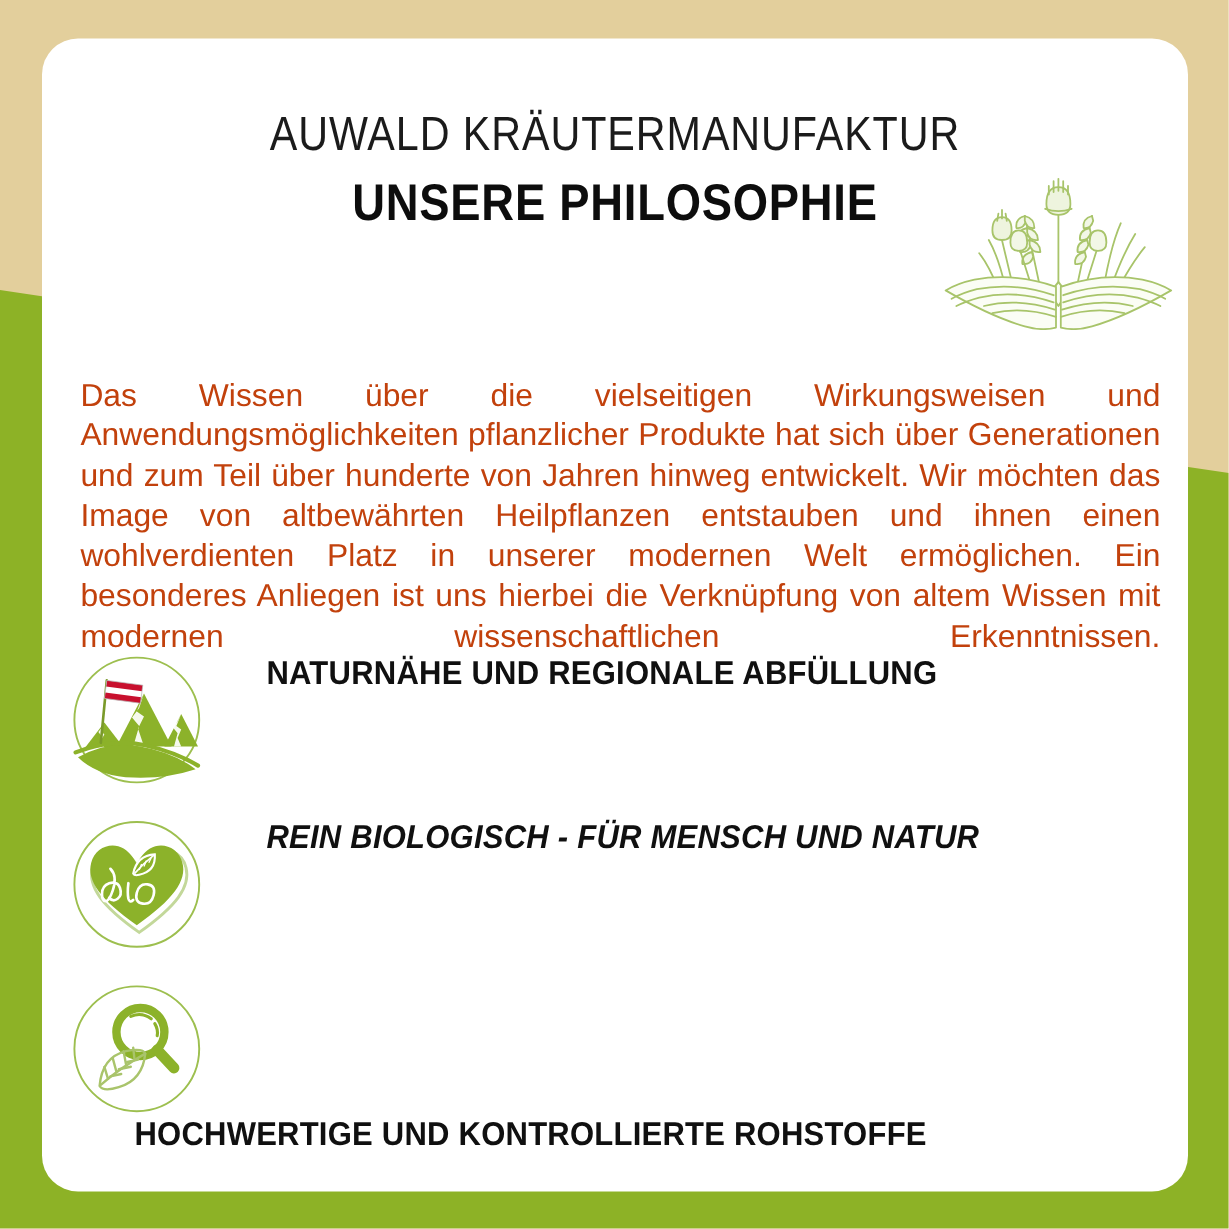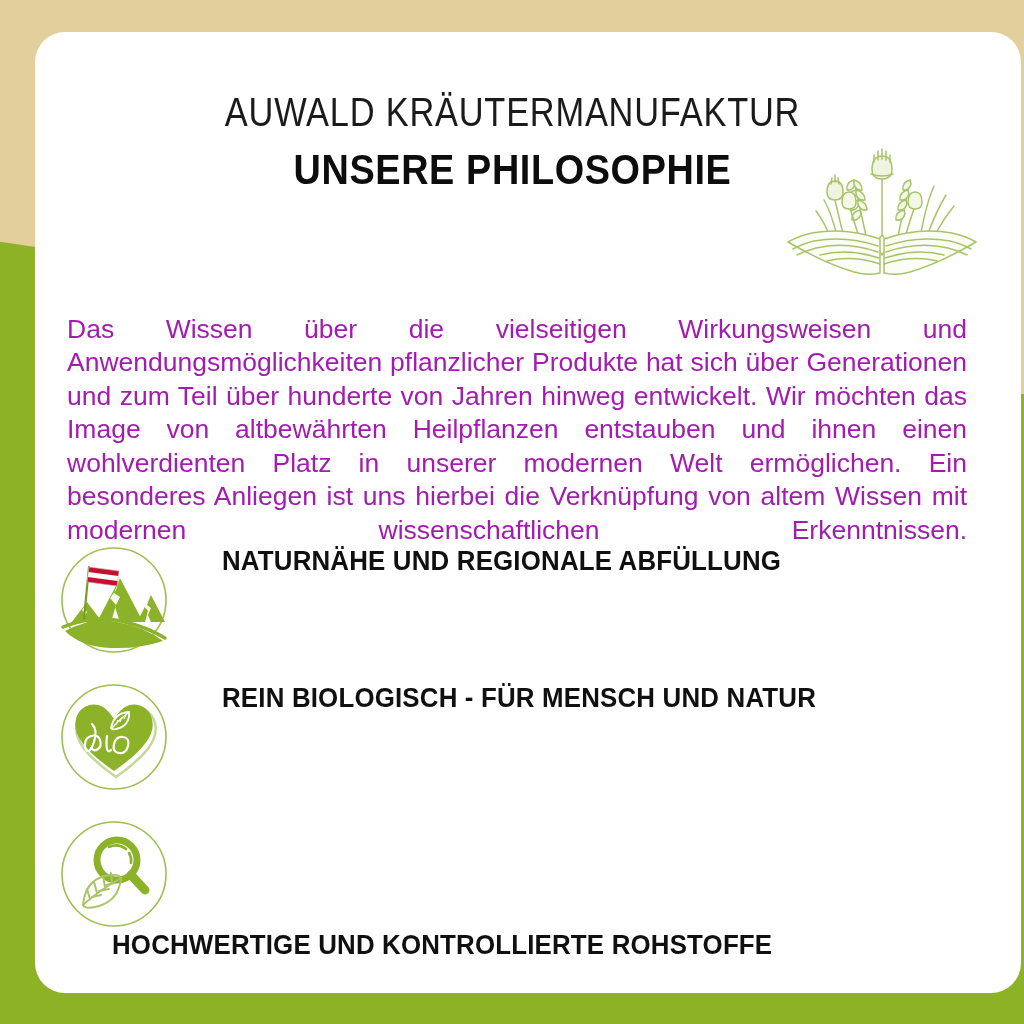--- a/index.html
+++ b/index.html
@@ -31,21 +31,20 @@
   
   #card {
     position: absolute;
     left: 35px;
     top: 32px;
     width: 955px;
     height: 961px;
     background: #ffffff;
     border-radius: 30px;
     overflow: hidden;
-    padding-left: 31px;
   }
 
   
   #header {
     position: absolute;
     left: 0;
     top: 0;
     width: 955px;
     height: 215px;
   }
@@ -85,40 +84,40 @@
 
   
   #paragraph {
     position: absolute;
     left: 32px;
     top: 254px;
     width: 900px;
     text-align: justify;
     font-size: 26.5px;
     line-height: 33.5px;
-    color: #a21caf;
+    color: #c2410c;
     font-weight: 400;
   }
   #paragraph::after {
     content: "";
     display: inline-block;
     width: 100%;
   }
 
   
   .feature-row {
     position: absolute;
     left: 24px;
     width: 900px;
     height: 110px;
     display: flex;
     align-items: flex-start;
   }
   #row-0 { top: 513px; }
-  #row-1 { top: 650px; }
+  #row-1 { top: 650px; font-style: italic; }
   #row-2 { top: 787px; flex-direction: column; }
 
   .feature-icon {
     width: 110px;
     height: 110px;
     flex: 0 0 110px;
   }
   .feature-label {
     margin-left: 53px;
     font-size: 27.5px;

